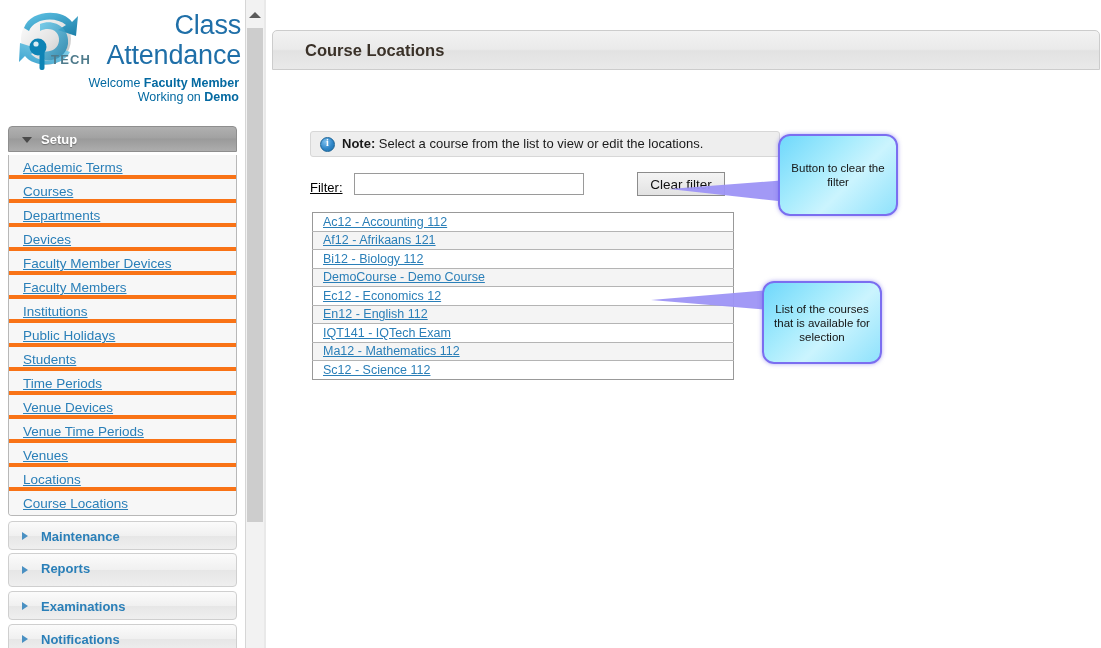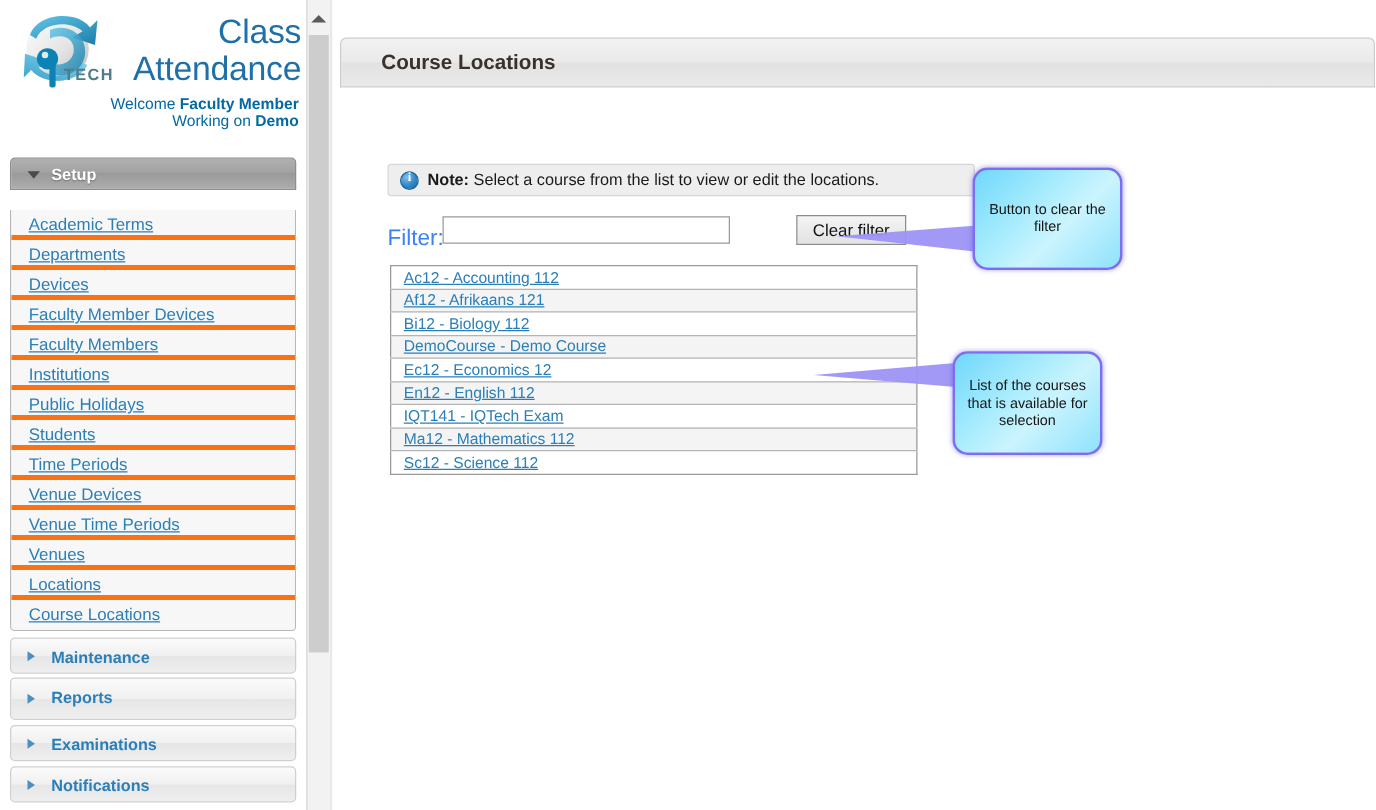--- a/index.html
+++ b/index.html
@@ -38,21 +38,21 @@
     position:relative; height:26px; line-height:26px;
     border:1px solid #b8b8b8; border-radius:4px;
     font-size:13px; font-weight:bold;
     padding-left:32px; box-sizing:border-box;
     margin-bottom:3px;
   }
   .acc-header.open {
     background: linear-gradient(to bottom,#b0b0b0 0%, #a2a2a2 45%, #9a9a9a 50%, #adadad 100%);
     color:#ffffff; border-color:#8e8e8e;
     text-shadow: 0 1px 1px rgba(0,0,0,0.35);
-    border-radius:4px 4px 0 0; margin-bottom:16px;
+    border-radius:4px 4px 0 0; margin-bottom:3px;
   }
   .acc-header.closed {
     background: linear-gradient(to bottom,#fbfbfb 0%, #f0f0f0 50%, #e6e6e6 51%, #efefef 100%);
     color:#2a7fb8; border-color:#cfcfcf;
   }
   .tri {
     position:absolute; left:13px; top:50%; width:0;height:0;
   }
   .tri.down {
     margin-top:-2px;
@@ -125,21 +125,21 @@
     font-family:"Liberation Serif", serif;
   }
   #note-text {
     position:absolute; left:31px; top:4px;
     font-size:13px; color:#1a1a1a;
   }
   #note-text b { font-weight:bold; }
 
   #filter-row { position:absolute; left:44px; top:172px; width:430px; height:30px; }
   #filter-label {
-    position:absolute; left:0; top:8px; font-size:18px; color:#3b82f6;
+    position:absolute; left:0; top:8px; font-size:13px; color:#000000;text-decoration:underline;
   }
   #filter-input {
     position:absolute; left:44px; top:1px; width:230px; height:22px;
     border:1px solid #9a9a9a; background:#fff; box-sizing:border-box;
     font-family:"Liberation Sans", sans-serif; font-size:13px;
     padding:0 3px; color:#111; outline:none;
   }
   #clear-filter-btn {
     position:absolute; left:327px; top:0px; width:88px; height:24px;
     background: linear-gradient(to bottom,#f4f4f4 0%, #e2e2e2 100%);
@@ -230,20 +230,22 @@
 
       <div class="acc-header open">
         <span class="tri down"></span>
         <span>Setup</span>
       </div>
 
       <div id="setup-list">
         <div class="menu-item">
           <a>Academic Terms</a></div>
         <div class="menu-item">
+          <a>Courses</a></div>
+        <div class="menu-item">
           <a>Departments</a></div>
         <div class="menu-item">
           <a>Devices</a></div>
         <div class="menu-item">
           <a>Faculty Member Devices</a></div>
         <div class="menu-item">
           <a>Faculty Members</a></div>
         <div class="menu-item">
           <a>Institutions</a></div>
         <div class="menu-item">

